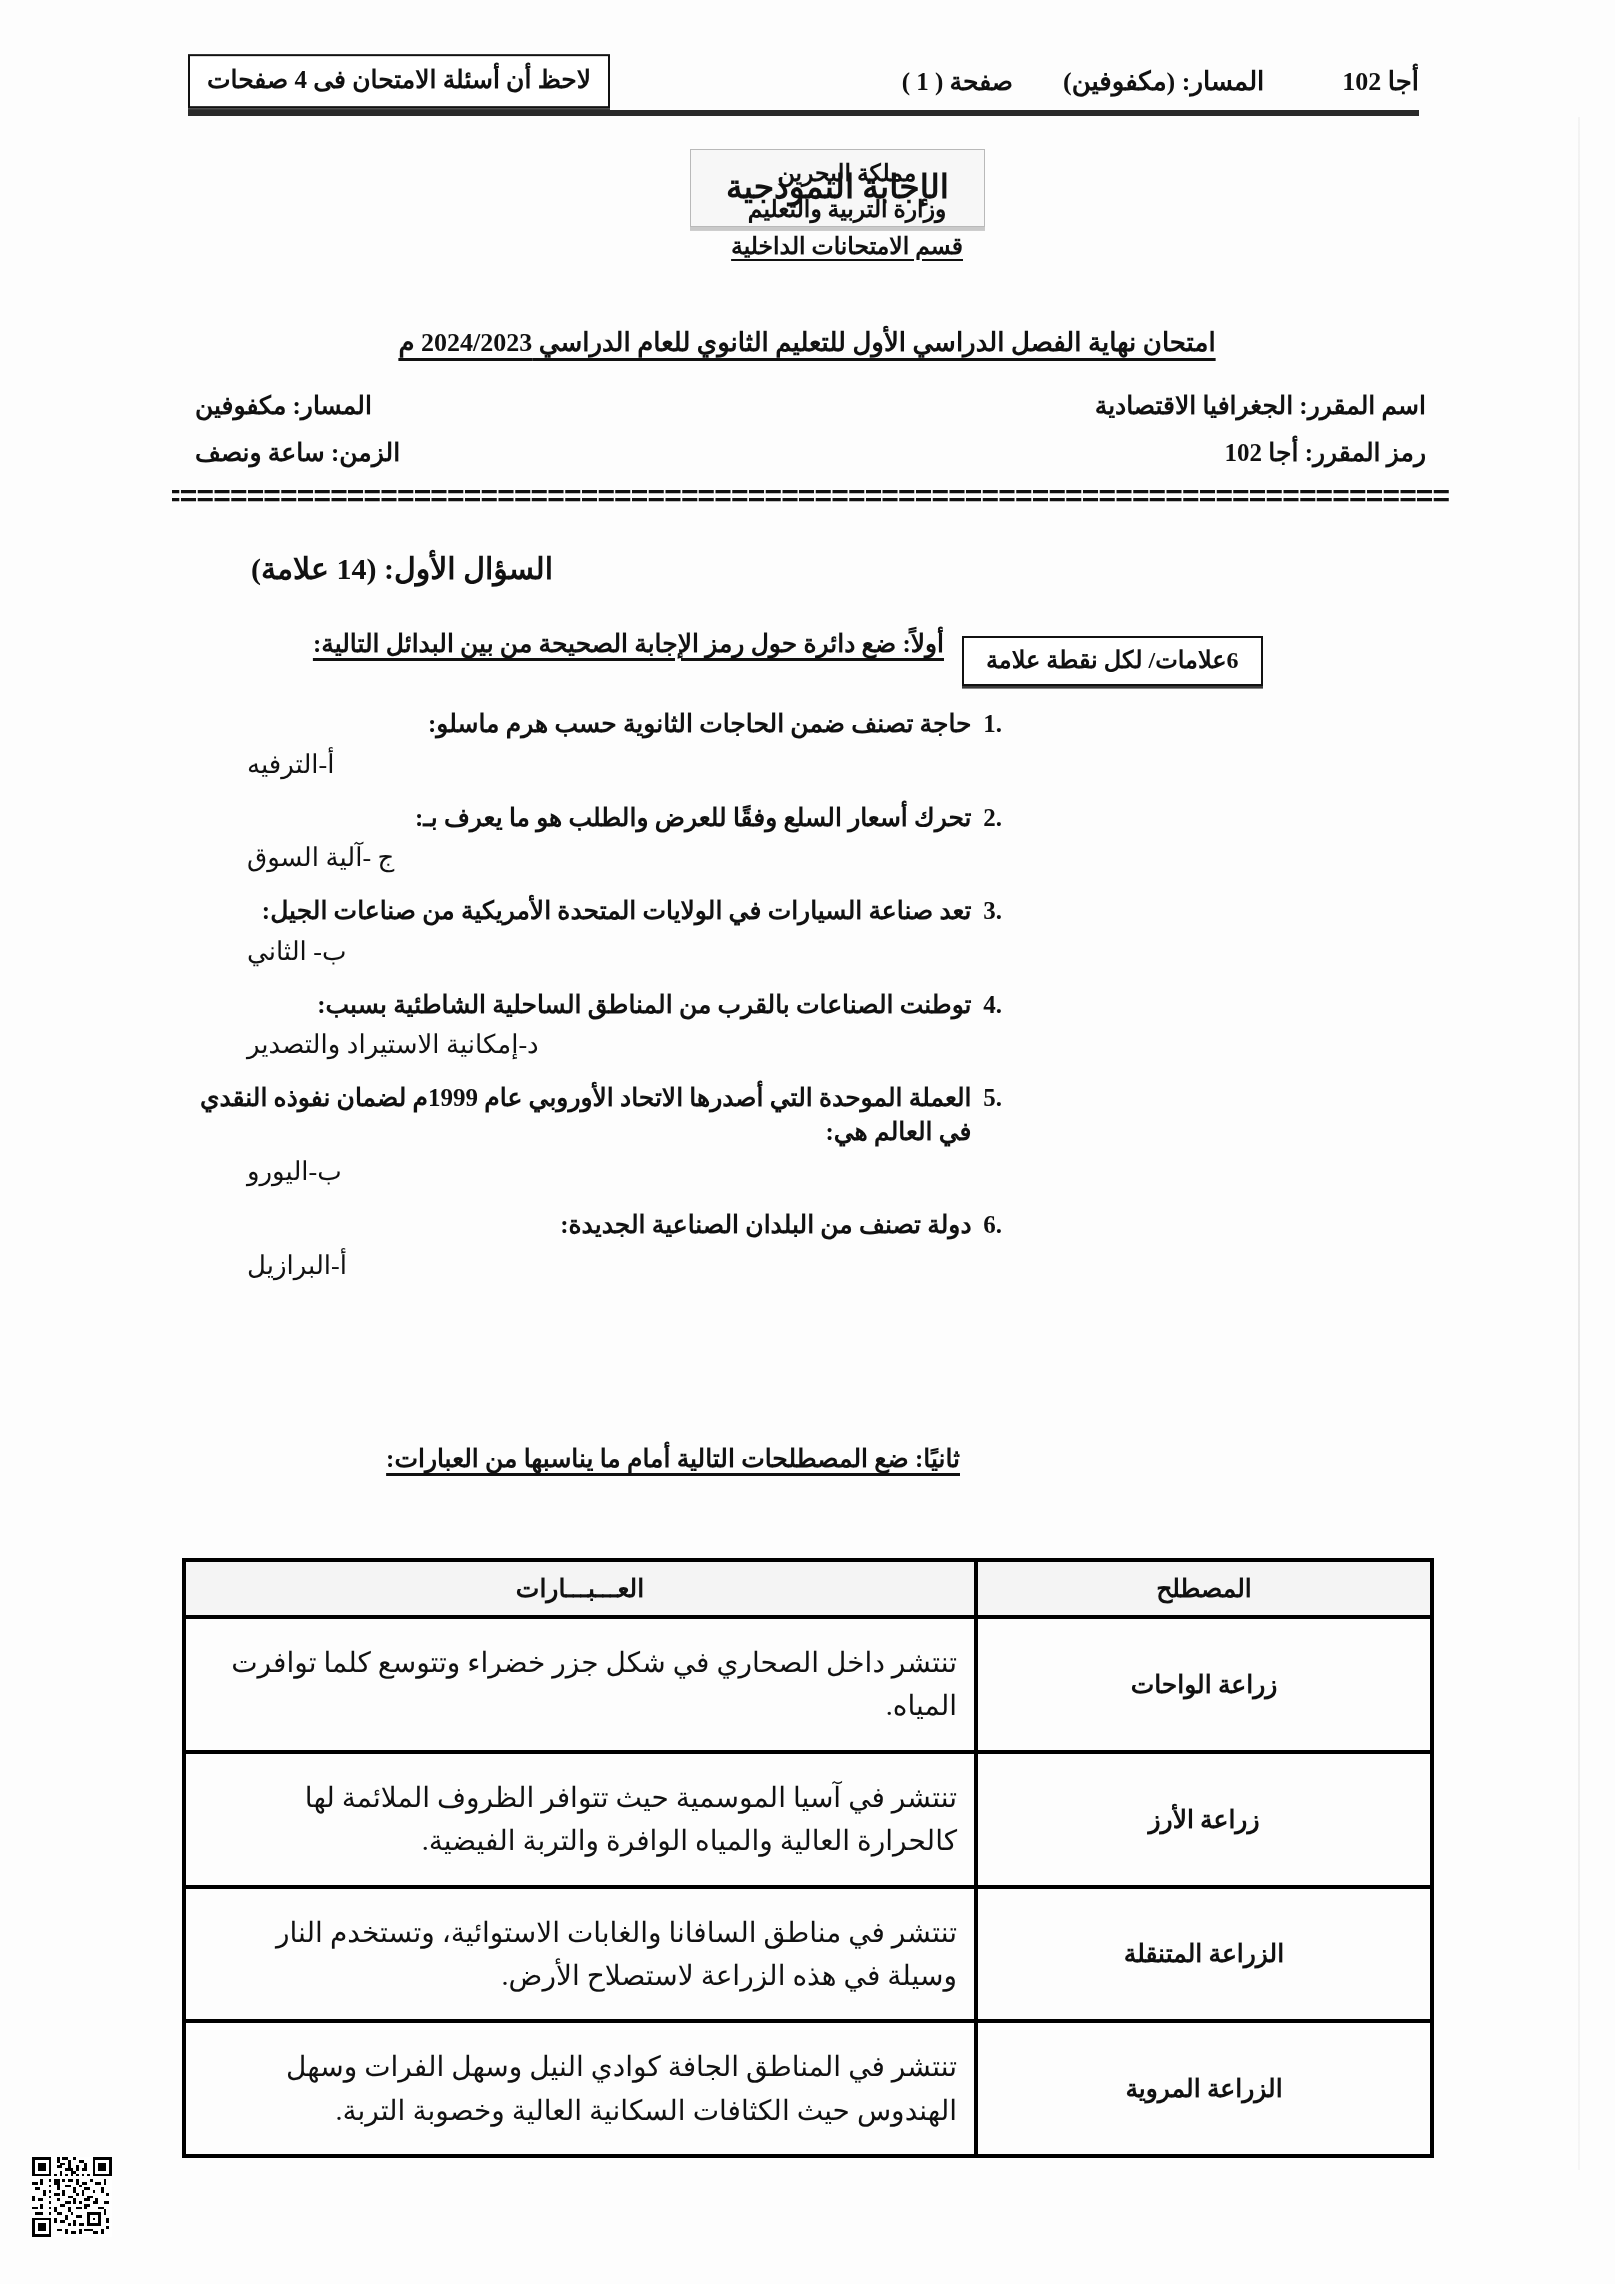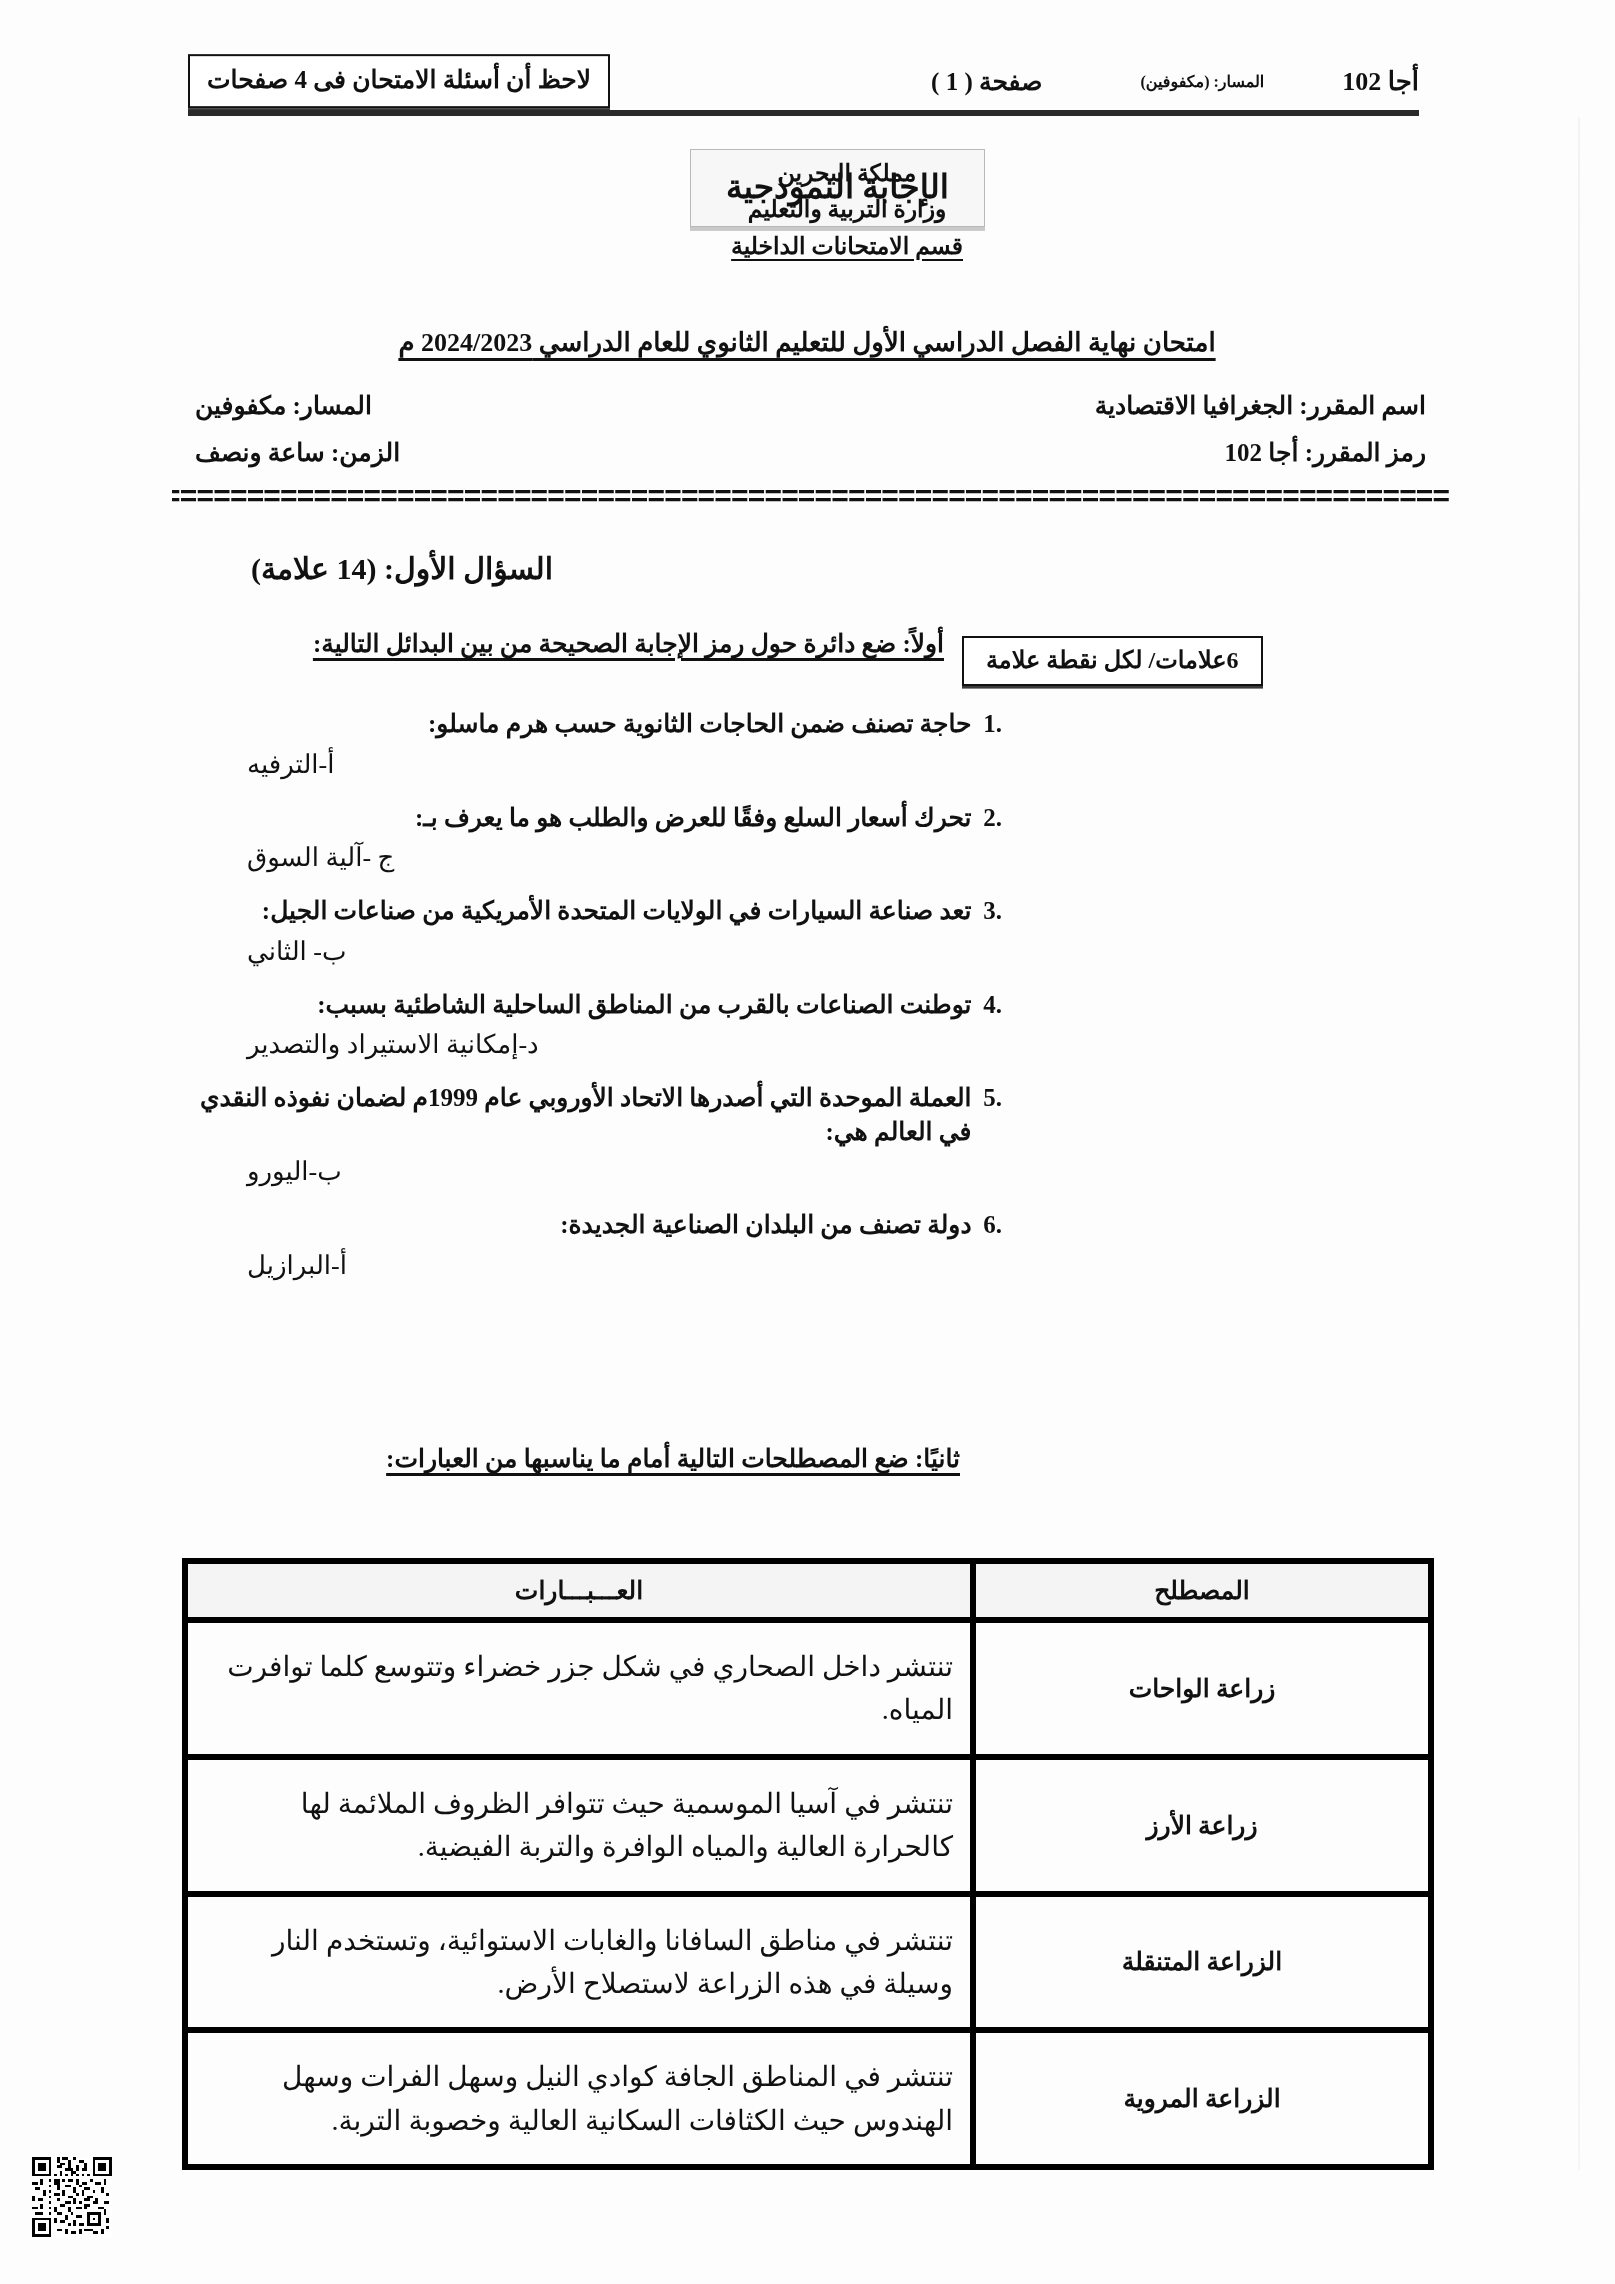--- a/index.html
+++ b/index.html
@@ -42,24 +42,24 @@
     align-items: center;
   }
   .hdr-code {
     font-size: 26px;
     font-weight: bold;
     white-space: nowrap;
     margin-left: 78px;
     letter-spacing: 0.3px;
   }
   .hdr-track {
-    font-size: 16px;
-    font-weight: bold;
-    white-space: nowrap;
-    margin-left: 98px;
+    font-size: 26px;
+    font-weight: bold;
+    white-space: nowrap;
+    margin-left: 50px;
   }
   .hdr-page {
     font-size: 25px;
     font-weight: bold;
     white-space: nowrap;
   }
   .hdr-note {
     position: absolute;
     left: 0;
     top: 50%;
@@ -256,21 +256,21 @@
   
   .terms-table {
     position: absolute;
     top: 1558px;
     right: 181px;
     left: 183px;
     border-collapse: collapse;
     table-layout: fixed;
   }
   .terms-table td, .terms-table th {
-    border: 6px solid #000000;
+    border: 4px solid #000000;
     vertical-align: middle;
   }
   .terms-table thead th {
     background: #f4f4f4;
     font-size: 25px;
     font-weight: bold;
     height: 51px;
     text-align: center;
     letter-spacing: 1.3px;
   }

